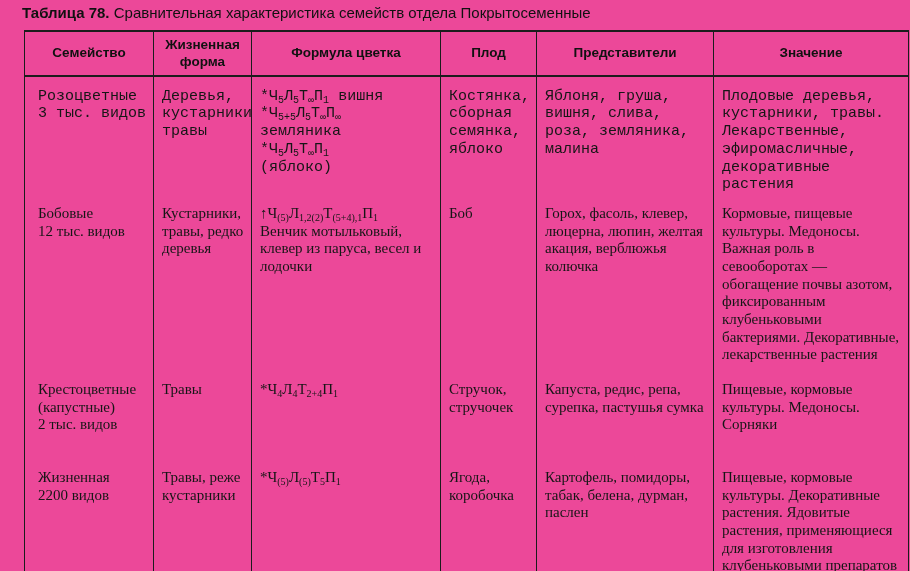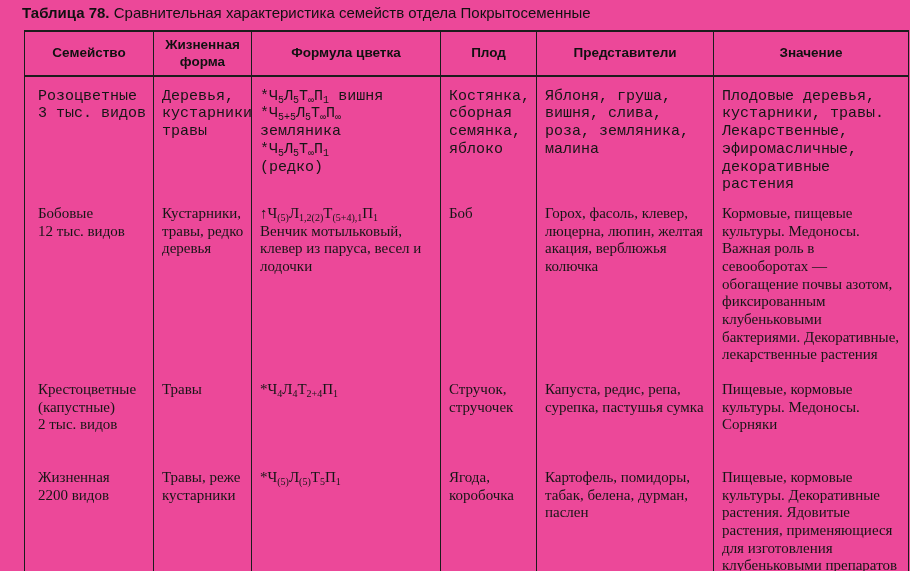--- a/index.html
+++ b/index.html
@@ -115,21 +115,21 @@
         <td>
           <div class="family-name">Розоцветные</div>
           <div class="family-count">3 тыс. видов</div>
         </td>
         <td>Деревья, кустарники, травы</td>
         <td class="formula-cell">
             <div>*Ч<sub>5</sub>Л<sub>5</sub>Т<sub>∞</sub>П<sub>1</sub> вишня</div>
             <div>*Ч<sub>5+5</sub>Л<sub>5</sub>Т<sub>∞</sub>П<sub>∞</sub></div>
             <div>земляника</div>
             <div>*Ч<sub>5</sub>Л<sub>5</sub>Т<sub>∞</sub>П<sub>1</sub></div>
-            <div>(редко)</div>
+            <div>(яблоко)</div>
           </td>
         <td>Костянка, сборная семянка, яблоко</td>
         <td>Яблоня, груша, вишня, слива, роза, земляника, малина</td>
         <td>Плодовые деревья, кустарники, травы. Лекарственные, эфиромасличные, декоративные растения</td>
       </tr>
       <tr class="row-2">
         <td>
           <div class="family-name">Бобовые</div>
           <div class="family-count">12 тыс. видов</div>
         </td>

